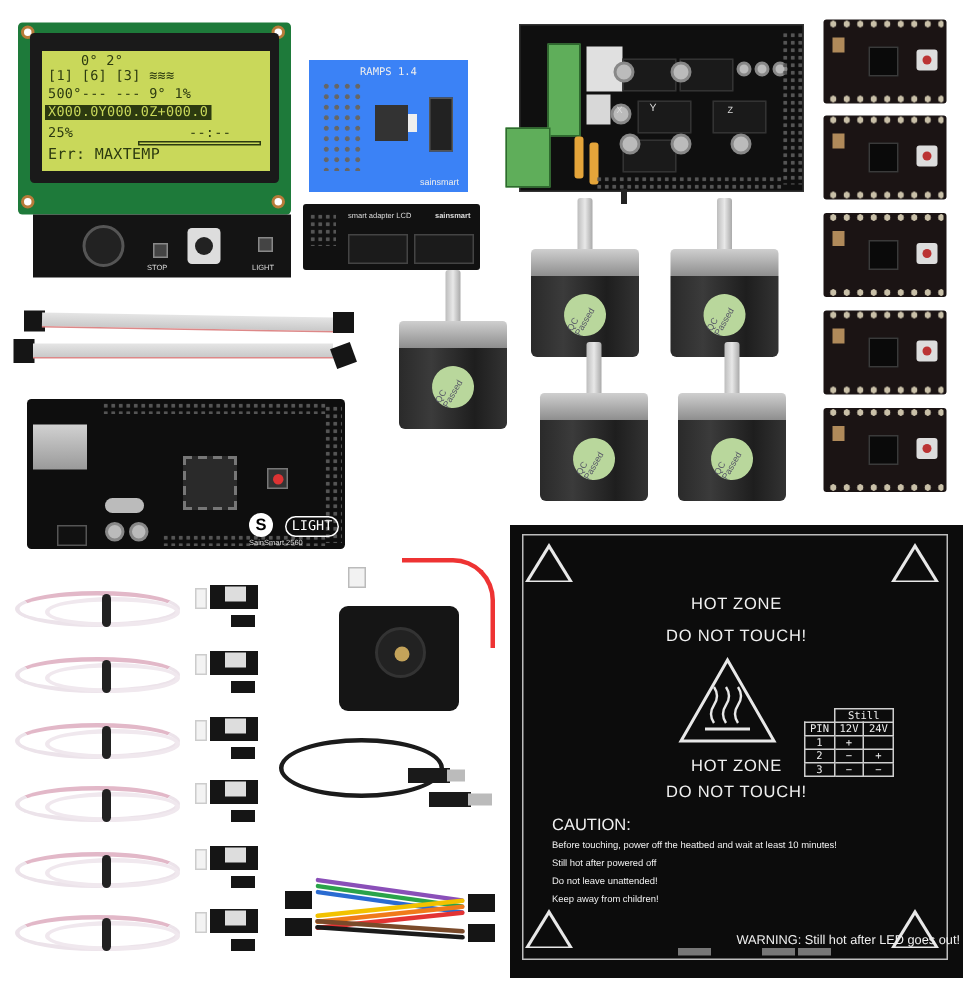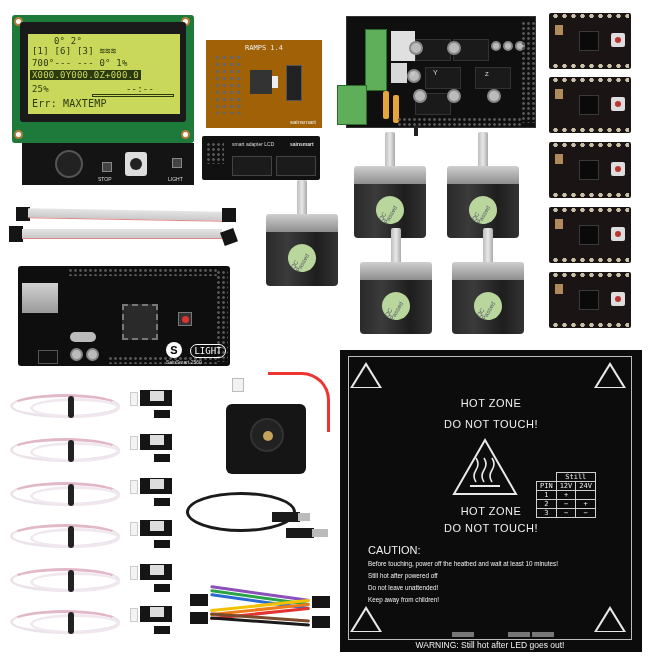--- a/index.html
+++ b/index.html
@@ -15,21 +15,21 @@
   .lcd-line { position: absolute; left: 4px; font-size: 9px; white-space: nowrap; letter-spacing: 0.2px; }
   .lcd-inv { background: #2c3a10; color: #c9d85a; padding: 0 2px; }
   .lcd-bottom { left: 22px; top: 143px; width: 172px; height: 42px; background: #141414; }
   .lcd-buzzer { left: 55px; top: 150px; width: 28px; height: 28px; border-radius: 50%; background: #222; border: 2px solid #555; }
   .lcd-knob { left: 125px; top: 152px; width: 22px; height: 24px; background: #ddd; border-radius: 3px; }
   .lcd-knob::after { content: ""; position: absolute; left: 5px; top: 6px; width: 12px; height: 12px; border-radius: 50%; background: #222; }
   .lcd-btn { width: 10px; height: 10px; background: #444; border: 1px solid #888; }
   .tiny-label { font-size: 5px; color: #ddd; }
 
   
-  .adapter { left: 206px; top: 40px; width: 116px; height: 88px; background: #a16207; }
+  .adapter { left: 206px; top: 40px; width: 106px; height: 88px; background: #3b82f6; }
   .adapter-title { left: 0; width: 100%; top: 4px; text-align: center; font-size: 7px; color: #eee; font-family: "DejaVu Sans Mono", monospace; }
   .adapter-brand { right: 6px; bottom: 3px; font-size: 6px; color: #eee; }
   .pin-grid { left: 8px; top: 14px; width: 28px; height: 60px;
     background-image: radial-gradient(circle, #666 1.6px, transparent 1.8px); background-size: 7px 7px; }
   .chip { left: 80px; top: 25px; width: 16px; height: 36px; background: #222; border: 1px solid #555; }
   .reg { left: 44px; top: 30px; width: 22px; height: 24px; background: #333; }
   .reg::after { content:""; position:absolute; left:22px; top:6px; width:6px; height:12px; background:#eee; }
 
   
   .lcd-adapter { left: 202px; top: 136px; width: 118px; height: 44px; background: #111; border-radius: 2px; }
@@ -106,36 +106,36 @@
   .heatbed { left: 340px; top: 350px; width: 302px; height: 302px; background: #0c0c0c; }
   .heatbed-border { left: 348px; top: 356px; width: 284px; height: 284px; border: 1px solid #bdbdbd; }
   .hb-text { color: #f0f0f0; text-align: center; width: 100%; left: 340px; width: 302px; font-size: 11px; letter-spacing: 0.5px; }
   .warn-tri { width: 0; height: 0; border-left: 16px solid transparent; border-right: 16px solid transparent; border-bottom: 26px solid #e8e8e8; }
   .warn-tri::after { content:""; position:absolute; left:-13px; top:4px; border-left: 13px solid transparent; border-right: 13px solid transparent; border-bottom: 21px solid #0c0c0c; }
   .big-tri { left: 452px; top: 438px; width: 66px; height: 58px; }
   .caution { left: 368px; top: 544px; font-size: 11px; color: #f0f0f0; }
   .caution-line { left: 368px; font-size: 6.3px; color: #f0f0f0; white-space: nowrap; }
   .power-table { left: 536px; top: 472px; border-collapse: collapse; font-size: 7px; color: #eee; font-family: "DejaVu Sans Mono", monospace; }
   .power-table td { border: 1px solid #cfcfcf; padding: 0 3px; text-align: center; height: 8px; line-height: 8px; }
-  .hb-warning { left: 340px; width: 300px; top: 640px; text-align: center; font-size: 8.5px; color: #f0f0f0; }
+  .hb-warning { left: 340px; width: 300px; top: 621px; text-align: right; font-size: 8.5px; color: #f0f0f0; }
   .hb-pad { top: 632px; width: 22px; height: 5px; background: #777; }
 </style>
 </head>
 <body>
 
 <div class="abs lcd-board"></div>
 <div class="abs lcd-hole" style="left:14px;top:17px"></div>
 <div class="abs lcd-hole" style="left:181px;top:17px"></div>
 <div class="abs lcd-hole" style="left:14px;top:130px"></div>
 <div class="abs lcd-hole" style="left:181px;top:130px"></div>
 <div class="abs lcd-screen"></div>
 <div class="abs lcd-glass">
   <div class="lcd-line" style="top:2px;left:26px">0°              2°</div>
   <div class="lcd-line" style="top:12px">[1]  [6]  [3]  ≋≋≋</div>
-  <div class="lcd-line" style="top:24px">700°---  ---      0°   1%</div>
+  <div class="lcd-line" style="top:24px">500°---  ---      9°   1%</div>
   <div class="lcd-line lcd-inv" style="top:36px;left:2px">X000.0Y000.0Z+000.0</div>
   <div class="lcd-line" style="top:50px">25%</div>
   <div class="lcd-line" style="top:50px;left:98px">--:--</div>
   <div class="abs" style="left:64px;top:60px;width:82px;height:3px;border:1px solid #2c3a10"></div>
   <div class="lcd-line" style="top:64px;font-size:10px">Err: MAXTEMP</div>
 </div>
 <div class="abs lcd-bottom"></div>
 <div class="abs lcd-buzzer"></div>
 <div class="abs lcd-btn" style="left:102px;top:162px"></div>
 <div class="abs tiny-label" style="left:98px;top:176px">STOP</div>

